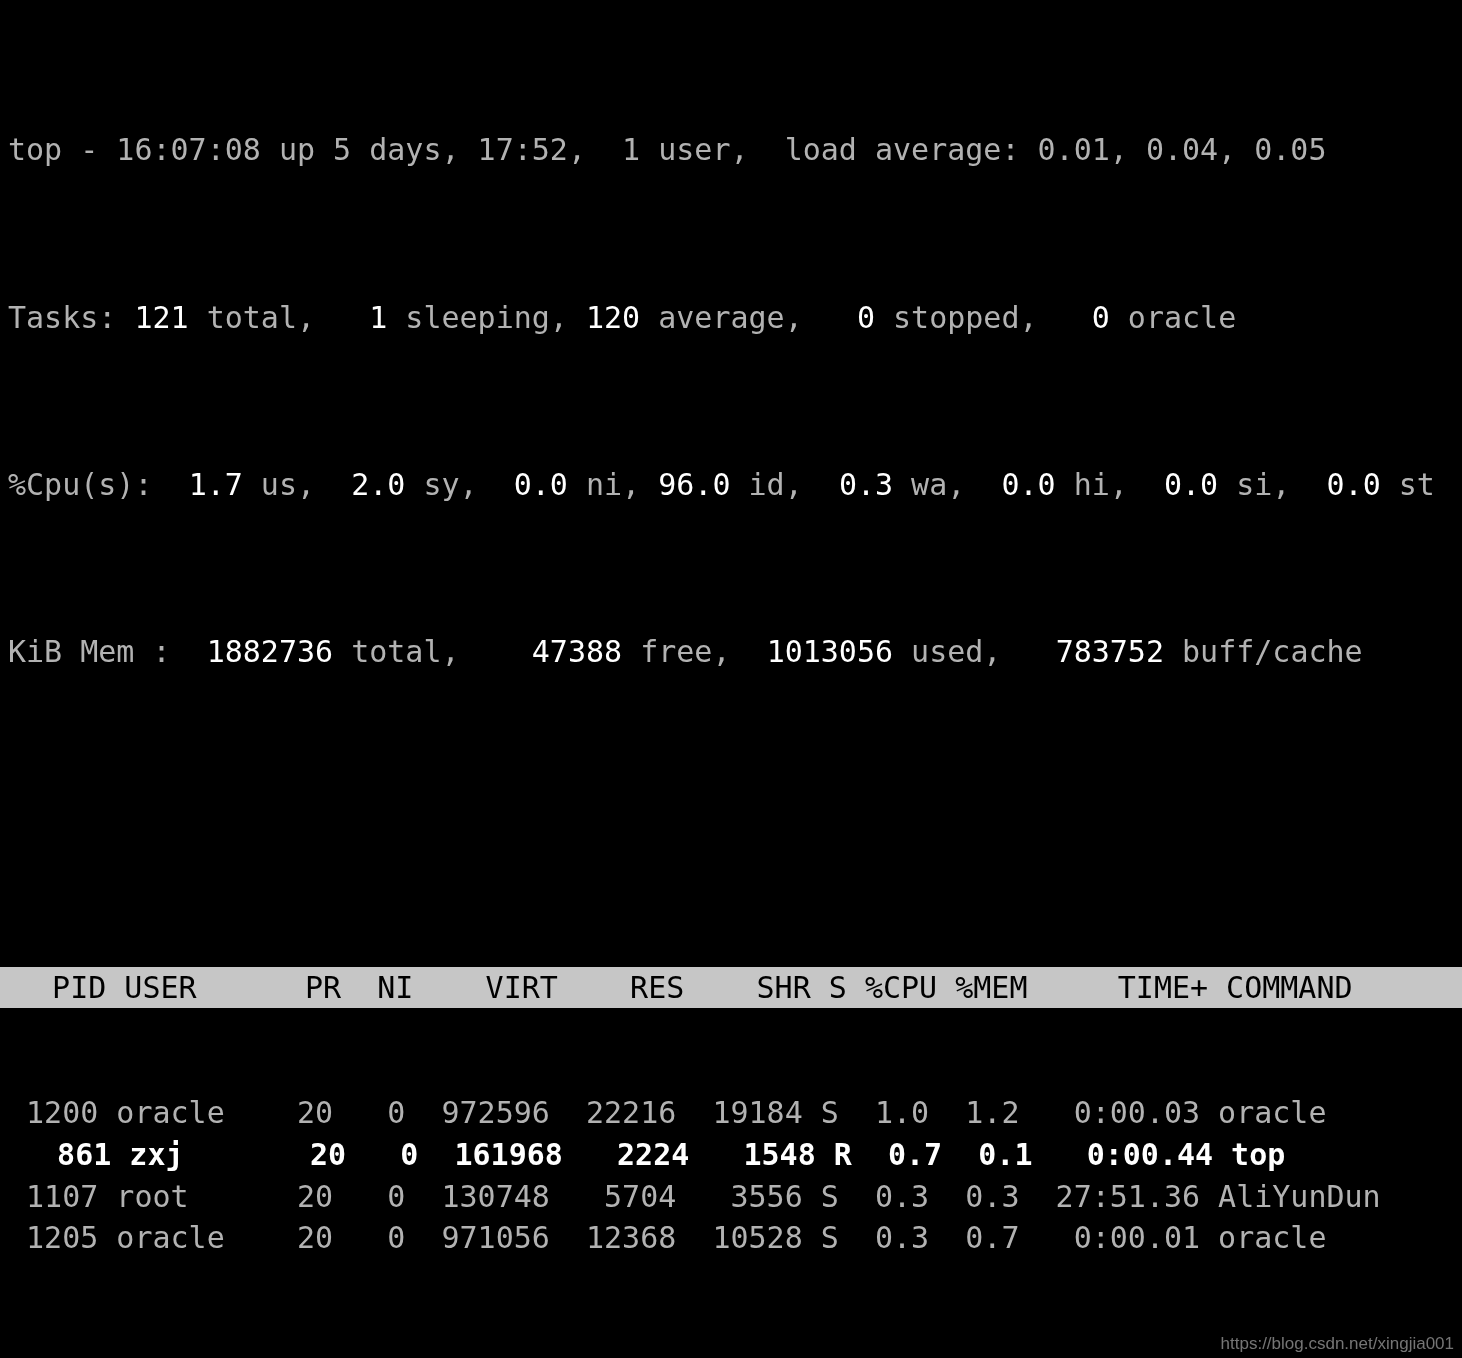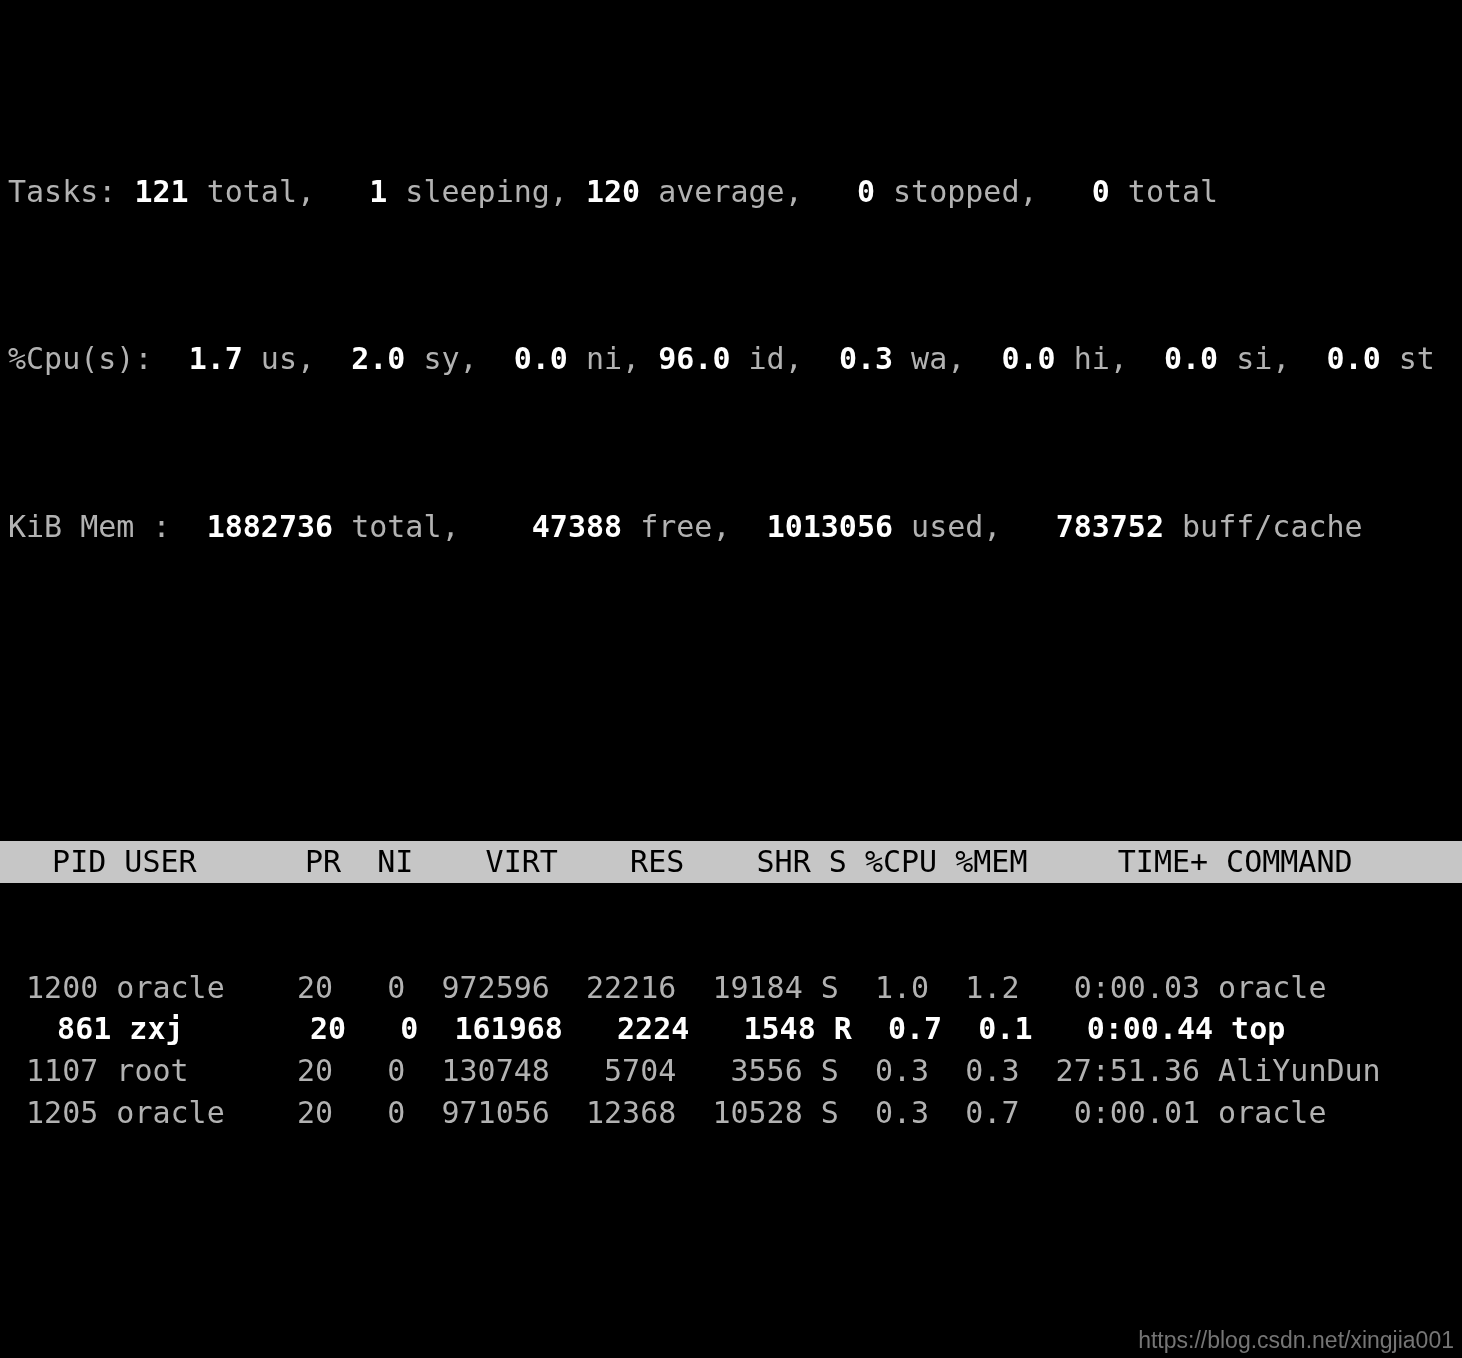--- a/index.html
+++ b/index.html
@@ -31,21 +31,21 @@
     white-space: pre;
     letter-spacing: 0px;
   }
   .sline {
     white-space: pre;
     color: #b2b2b2;
     font-weight: normal;
   }
   .sline .b {
     color: #ffffff;
-    font-weight: bold;
+    font-weight: normal;
   }
 
   
   .gap {
     height: 43px;
   }
 
   
   .table {
     font-size: 30px;
@@ -76,36 +76,37 @@
     font-weight: bold;
     margin-left: 13px;
   }
 
   
   .watermark {
     position: absolute;
     right: 8px;
     bottom: 4px;
     color: #8a8a8a;
-    font-size: 23px;
+    font-size: 17px;
     font-family: "Liberation Sans", sans-serif;
     opacity: 0.85;
     white-space: pre;
     pointer-events: none;
   }
 </style>
 </head>
 <body>
 
 <div id="terminal">
 
   <div class="summary">
 
+    <div class="sline">top - 16:07:08 up 5 days, 17:52,  1 user,  load average: 0.01, 0.04, 0.05</div>
 
-    <div class="sline"><span>Tasks: </span><span class="b">121</span><span> total,   </span><span class="b">1</span><span> sleeping, </span><span class="b">120</span><span> average,   </span><span class="b">0</span><span> stopped,   </span><span class="b">0</span><span> total</span></div>
+    <div class="sline"><span>Tasks: </span><span class="b">121</span><span> total,   </span><span class="b">1</span><span> sleeping, </span><span class="b">120</span><span> average,   </span><span class="b">0</span><span> stopped,   </span><span class="b">0</span><span> oracle</span></div>
 
     <div class="sline"><span>%Cpu(s):  </span><span class="b">1.7</span><span> us,  </span><span class="b">2.0</span><span> sy,  </span><span class="b">0.0</span><span> ni, </span><span class="b">96.0</span><span> id,  </span><span class="b">0.3</span><span> wa,  </span><span class="b">0.0</span><span> hi,  </span><span class="b">0.0</span><span> si,  </span><span class="b">0.0</span><span> st</span></div>
 
     <div class="sline"><span>KiB Mem :  </span><span class="b">1882736</span><span> total,    </span><span class="b">47388</span><span> free,  </span><span class="b">1013056</span><span> used,   </span><span class="b">783752</span><span> buff/cache</span></div>
 
 
   </div>
 
   <div class="gap"></div>
 

